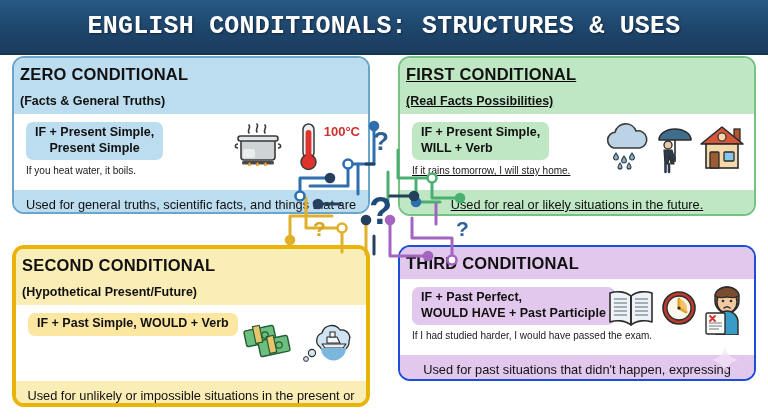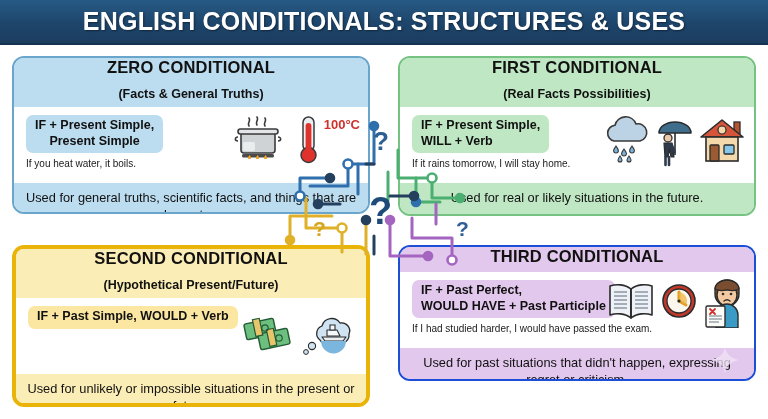--- a/index.html
+++ b/index.html
@@ -5,41 +5,42 @@
   * { margin:0; padding:0; box-sizing:border-box; }
   html,body { width:768px; height:419px; overflow:hidden; }
   body {
     font-family:"Liberation Sans", sans-serif;
     background:#ffffff;
     position:relative;
   }
 
   
   #title-bar{
-    position:absolute; left:0; top:0; width:768px; height:45px;
+    position:absolute; left:0; top:0; width:768px; height:55px;
     background:linear-gradient(180deg,#265a85 0%,#1e456b 55%,#1b3d60 100%);
     display:flex; align-items:center; justify-content:center;
     border-bottom:2px solid #16334f;
+    font-family:Liberation Mono, monospace;
   }
   #title-bar .title{
     color:#ffffff; font-size:25px; font-weight:bold; letter-spacing:.2px;
     text-shadow:1px 1px 2px rgba(0,0,0,.45);
     white-space:nowrap;
   }
 
   
   .card{
     position:absolute;
     border-radius:12px;
     overflow:hidden;
     background:#ffffff;
   }
   .card .hdr{
-    text-align:center;
-    padding:0 6px 6px;
+    text-align:left;
+    padding:7px 6px 6px;
   }
   .card .hdr .h1{ font-size:16.5px; font-weight:bold; color:#111; letter-spacing:.2px; }
   .card .hdr .h2{ font-size:12.5px; font-weight:bold; color:#111; margin-top:10px; }
 
   .card .body{
     background:#ffffff;
     position:relative;
     padding:8px 10px 6px 12px;
     min-height:76px;
   }
@@ -67,21 +68,21 @@
     display:flex; align-items:center; gap:3px;
   }
 
   
   #card-zero   { left:12px;  top:56px;  width:358px; height:158px;
                  border:2px solid #6aa6cc; }
   #card-zero   .hdr, #card-zero .foot { background:#bcdcef; }
   #card-zero   .badge { background:#bcdcef; }
 
   #card-first  { left:398px; top:56px;  width:358px; height:160px;
-                 border:2px solid #76c283; }
+                 border:2px solid #76c283;text-decoration:underline; }
   #card-first  .hdr, #card-first .foot { background:#bfe7c3; }
   #card-first  .badge { background:#bfe7c3; }
 
   #card-second { left:12px;  top:245px; width:358px; height:162px;
                  border:4px solid #eab308; }
   #card-second .hdr, #card-second .foot { background:#fbedb6; }
   #card-second .badge { background:#fbe6a2; }
 
   #card-third  { left:398px; top:245px; width:358px; height:136px;
                  border:2px solid #1d4ed8; }

